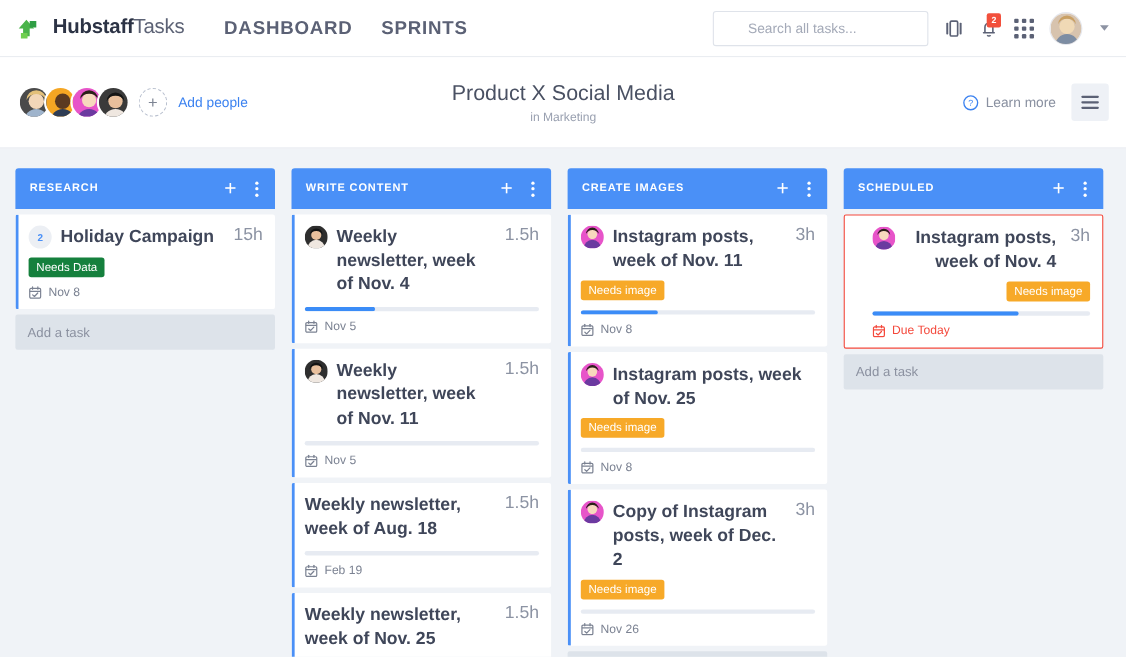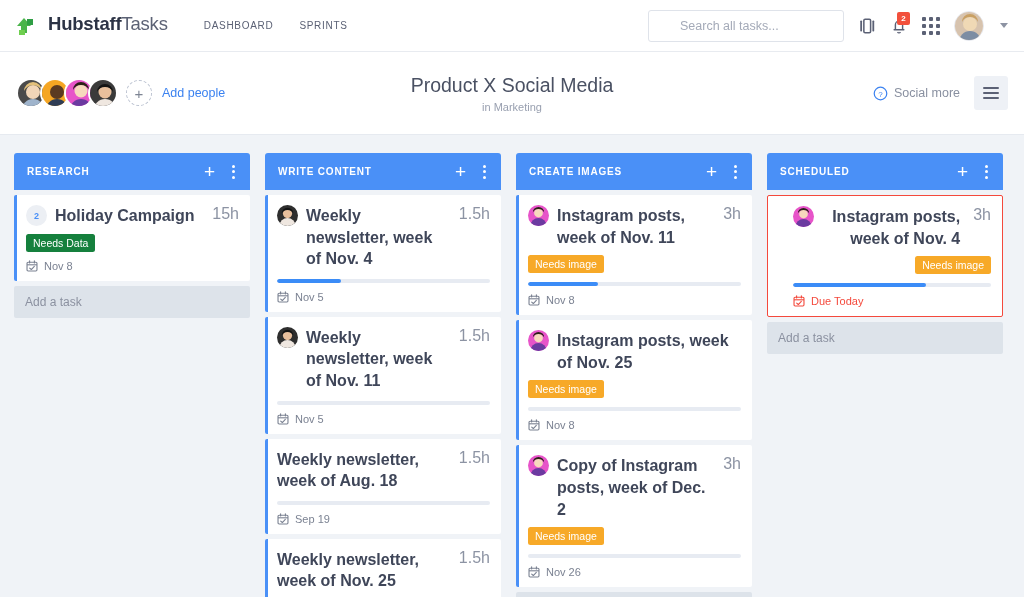--- a/index.html
+++ b/index.html
@@ -17,21 +17,21 @@
     padding: 0 16px 0 14px;
     border-bottom: 1px solid #e8ebf0;
     position: relative;
   }
   .logo-wrap { display: flex; gap: 8px; }
   .logo-mark { width: 26px; height: 26px; display:block; }
   .logo-text { font-size: 18.5px; letter-spacing: -0.2px; color: #2c3345; font-weight: 700; }
   .logo-text .light { font-weight: 400; color: #5c6275; }
   .topnav { display: flex; align-items: center; gap: 26px; margin-left: 36px; }
   .topnav-item {
-    font-size: 10px; font-weight: 400; letter-spacing: 0.7px;
+    font-size: 17px; font-weight: 700; letter-spacing: 0.7px;
     color: #5b6175; cursor: pointer;
   }
   .top-right { margin-left: auto; display: flex; align-items: center; gap: 14px; }
   .search-box {
     width: 196px; height: 32px; border: 1px solid #dfe3ea; border-radius: 3px;
     display: flex; align-items: center; padding: 0 23px; gap: 8px; background:#fff;
   }
   .search-input {
     border: none; outline: none; flex: 1; font-size: 12.5px; color: #3c4257;
     font-family: "Liberation Sans", sans-serif; background: transparent;
@@ -249,21 +249,21 @@
     <div class="proj-title">Product X Social Media</div>
     <div class="proj-sub">in Marketing</div>
   </div>
 
   <div class="sub-right">
     <div class="learn-more">
       <svg width="15" height="15" viewBox="0 0 16 16">
         <circle cx="8" cy="8" r="6.7" fill="none" stroke="#3b82f0" stroke-width="1.3"></circle>
         <text x="8" y="11.4" font-size="8.6" font-family="Liberation Sans, sans-serif" fill="#3b82f0" text-anchor="middle">?</text>
       </svg>
-      <span>Social more</span>
+      <span>Learn more</span>
     </div>
     <div class="burger-btn">
       <span></span>
       <span></span>
       <span></span>
     </div>
   </div>
 </div>
 
 <div class="board" id="board">
@@ -371,21 +371,21 @@
             <i style="width:0%"></i>
           </div>
           <div class="card-date">
             <svg width="12" height="12" viewBox="0 0 14 14">
               <rect x="1.2" y="2.6" width="11.6" height="10.2" rx="1.3" fill="none" stroke="#7b8292" stroke-width="1.3"></rect>
               <line x1="1.2" y1="5.6" x2="12.8" y2="5.6" stroke="#7b8292" stroke-width="1.3"></line>
               <line x1="4.2" y1="1" x2="4.2" y2="3.4" stroke="#7b8292" stroke-width="1.3" stroke-linecap="round"></line>
               <line x1="9.8" y1="1" x2="9.8" y2="3.4" stroke="#7b8292" stroke-width="1.3" stroke-linecap="round"></line>
               <path d="M4.3 9.4 L6.2 11.1 L9.7 7.4" fill="none" stroke="#7b8292" stroke-width="1.3" stroke-linecap="round" stroke-linejoin="round"></path>
             </svg>
-            <span>Sep 19</span>
+            <span>Feb 19</span>
           </div>
         </div>
         <div class="card">
           <div class="card-top">
             <div class="card-title">Weekly newsletter, week of Nov. 25</div>
             <div class="card-time">1.5h</div>
           </div>
           <div class="progress">
             <i style="width:0%"></i>
           </div>

